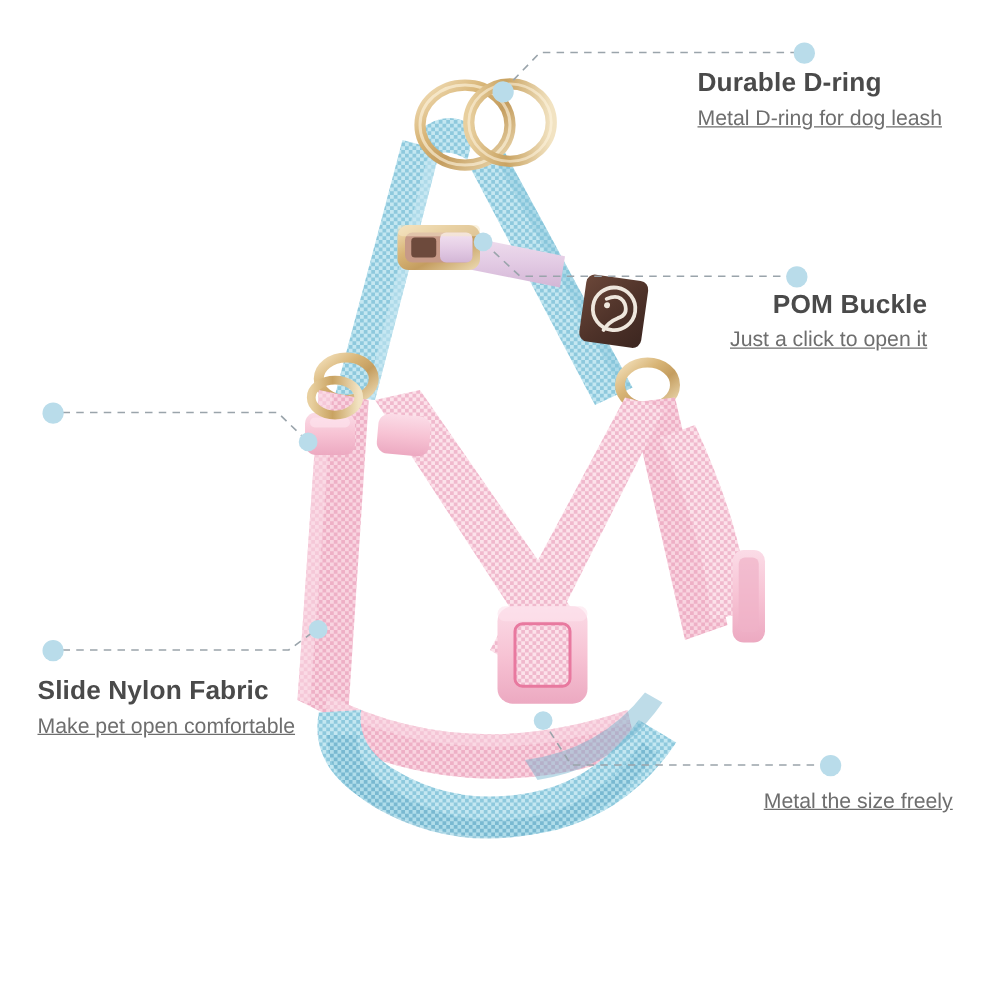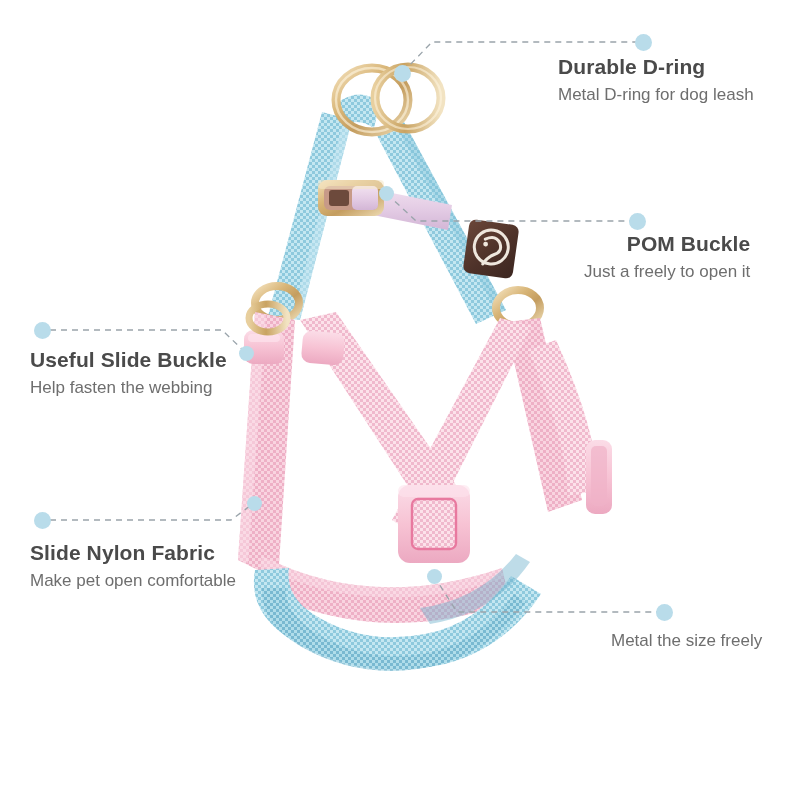--- a/index.html
+++ b/index.html
@@ -13,21 +13,21 @@
   #stage{position:absolute;inset:0;width:800px;height:709px;}
 
   
   .callout{position:absolute;}
   .callout .c-title{
     font-size:21px;font-weight:bold;color:#4a4a4a;
     letter-spacing:.1px;line-height:1.12;white-space:nowrap;
   }
   .callout .c-sub{
     font-size:17px;font-weight:normal;color:#6e6e6e;
-    line-height:1.2;margin-top:6px;white-space:nowrap;
+    line-height:1.2;margin-top:6px;white-space:nowrap;text-decoration:underline;
   }
 
   
   .dot{
     position:absolute;border-radius:50%;
     background:#b9dcea;
   }
   .dot.big{width:17px;height:17px;}
   .dot.sm{width:15px;height:15px;}
 
@@ -215,27 +215,23 @@
   <span class="dot sm" style="left:427px;top:569px;"></span>
   <span class="dot big" style="left:656px;top:604px;"></span>
 
   <div class="callout" style="left:558px;top:55px;">
     <div class="c-title">Durable D-ring</div>
     <div class="c-sub">Metal D-ring for dog leash</div>
   </div>
 
   <div class="callout" style="left:584px;top:232px;text-align:right;">
     <div class="c-title">POM Buckle</div>
-    <div class="c-sub">Just a freely to open it</div>
-  </div>
-
-  <div class="callout" style="left:30px;top:348px;">
-    <div class="c-title">Useful Slide Buckle</div>
-    <div class="c-sub">Help fasten the webbing</div>
-  </div>
+    <div class="c-sub">Just a click to open it</div>
+  </div>
+
 
   <div class="callout" style="left:30px;top:541px;">
     <div class="c-title">Slide Nylon Fabric</div>
     <div class="c-sub">Make pet open comfortable</div>
   </div>
 
   <div class="callout" style="left:611px;top:625px;">
     <div class="c-sub">Metal the size freely</div>
   </div>
 

